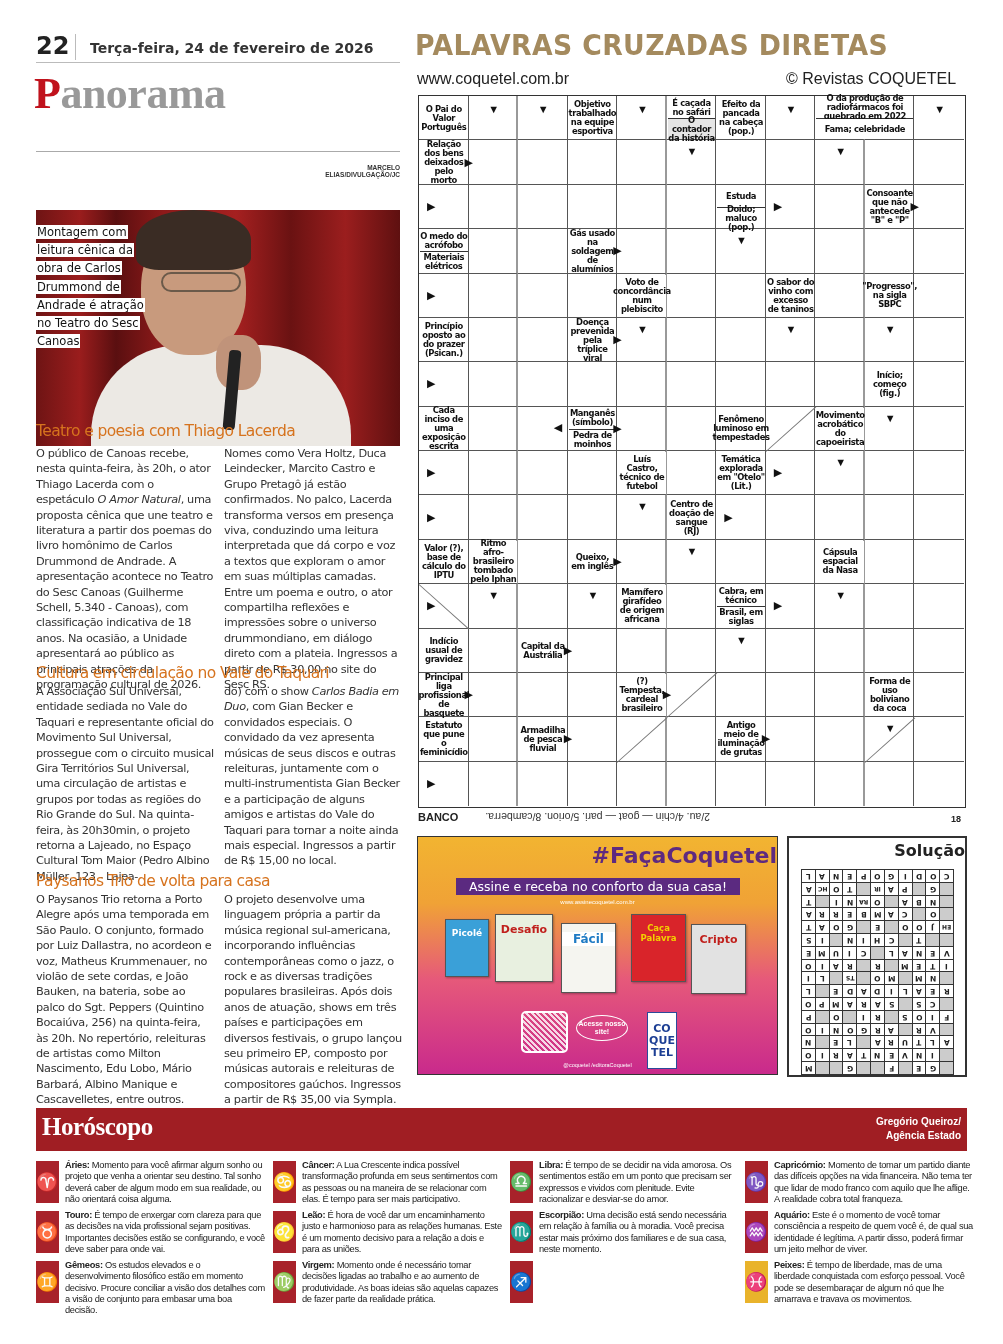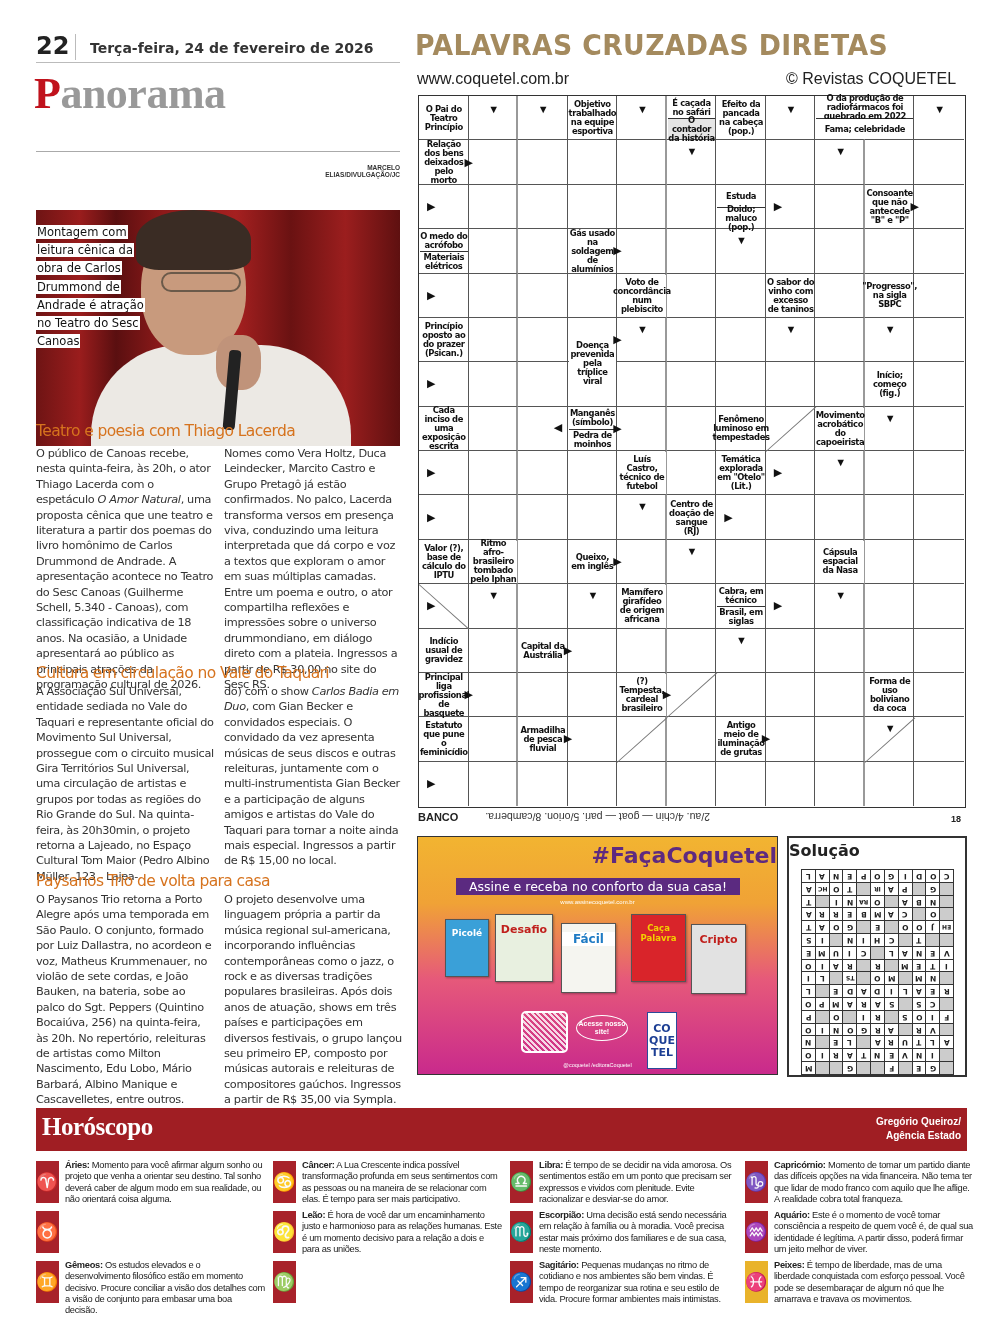--- a/index.html
+++ b/index.html
@@ -58,21 +58,21 @@
   .mag .mt { position: absolute; top: 8px; left: 0; right: 0; font-size: 12px; font-weight: bold; text-align: center; font-family: "DejaVu Sans", sans-serif; }
   #ad-qr { position: absolute; left: 103px; top: 174px; width: 47px; height: 42px; border: 2px solid #fff; border-radius: 5px;
     background: repeating-linear-gradient(45deg, rgba(255,255,255,0.8) 0 2px, transparent 2px 4px); }
   #ad-acesse { position: absolute; left: 158px; top: 178px; width: 52px; height: 26px; border: 1px solid #fff; border-radius: 50%; color: #fff; font-size: 7px; font-weight: bold; text-align: center; display: flex; align-items: center; justify-content: center; line-height: 8px; }
   #ad-logo { position: absolute; left: 229px; top: 175px; width: 30px; height: 57px; background: #fff; border: 1px solid #2a4a9a; display: flex; flex-direction: column; align-items: center; justify-content: center; }
   #ad-logo span { font-size: 11px; font-weight: 900; color: #1d3f94; line-height: 12px; font-family: "DejaVu Sans", sans-serif; }
   #ad-social { position: absolute; left: 0; top: 225px; width: 100%; text-align: center; font-size: 5.5px; color: #fff; }
 
   
   #sol-box { left: 787px; top: 836px; width: 180px; height: 241px; border: 2px solid #333; }
-  #sol-title { position: absolute; left: 0; top: 3px; width: 100%; text-align: left; font-family: "DejaVu Sans", sans-serif; font-size: 16px; font-weight: bold; color: #222; }
+  #sol-title { position: absolute; left: 0; top: 3px; width: 100%; text-align: right; font-family: "DejaVu Sans", sans-serif; font-size: 16px; font-weight: bold; color: #222; }
   #sol-grid { position: absolute; left: 12px; top: 31px; width: 153px; display: grid; grid-template-columns: repeat(11, 1fr); border-top: 1px solid #333; border-left: 1px solid #333; }
   .sc { height: 12.8px; border-right: 1px solid #333; border-bottom: 1px solid #333; font-size: 7.5px; font-weight: bold; text-align: center; line-height: 12px; font-family: "DejaVu Sans", sans-serif; color: #222; }
   .sc span { display: inline-block; transform: rotate(180deg); }
   .sc.blk { background: #ccc; }
 
   
   #horo-bar { left: 36px; top: 1108px; width: 931px; height: 43px; background: #a01e23; }
   #horo-title { position: absolute; left: 6px; top: 5px; font-family: "Liberation Serif", serif; font-weight: bold; font-size: 25px; color: #fff; letter-spacing: -0.5px; }
   #horo-author { position: absolute; right: 6px; top: 7px; text-align: right; font-size: 10px; color: #fff; line-height: 14px; font-weight: bold; }
   .sign { position: absolute; width: 228px; height: 50px; }
@@ -287,39 +287,39 @@
     <div class="cell thick-r" style="left: 49.5455px; top: 665.625px; width: 49.5455px; height: 44.375px; border-bottom: none;"></div>
     <div class="cell" style="left: 99.0909px; top: 665.625px; width: 49.5455px; height: 44.375px; border-bottom: none;"></div>
     <div class="cell" style="left: 148.636px; top: 665.625px; width: 49.5455px; height: 44.375px; border-bottom: none;"></div>
     <div class="cell thick-r" style="left: 198.182px; top: 665.625px; width: 49.5455px; height: 44.375px; border-bottom: none;"></div>
     <div class="cell" style="left: 247.727px; top: 665.625px; width: 49.5455px; height: 44.375px; border-bottom: none;"></div>
     <div class="cell" style="left: 297.273px; top: 665.625px; width: 49.5455px; height: 44.375px; border-bottom: none;"></div>
     <div class="cell" style="left: 346.818px; top: 665.625px; width: 49.5455px; height: 44.375px; border-bottom: none;"></div>
     <div class="cell thick-r" style="left: 396.364px; top: 665.625px; width: 49.5455px; height: 44.375px; border-bottom: none;"></div>
     <div class="cell" style="left: 445.909px; top: 665.625px; width: 49.5455px; height: 44.375px; border-bottom: none;"></div>
     <div class="cell" style="left: 495.455px; top: 665.625px; width: 49.5455px; height: 44.375px; border-bottom: none; border-right: none;"></div>
-    <div class="clue" style="left: 1px; width: 47.5455px; top: 1px; height: 42.375px; background: rgb(255, 255, 255);">O Pai do Teatro Princípio</div>
+    <div class="clue" style="left: 1px; width: 47.5455px; top: 1px; height: 42.375px; background: rgb(255, 255, 255);">O Pai do Valor Português</div>
     <div class="clue" style="left: 149.636px; width: 47.5455px; top: 1px; height: 42.375px; background: rgb(255, 255, 255);">Objetivo trabalhado na equipe esportiva</div>
     <div class="clue split-top" style="left: 248.727px; width: 47.5455px; top: 1px; height: 22.1875px; background: rgb(255, 255, 255);">É caçada no safári</div>
     <div class="clue" style="left: 248.727px; width: 47.5455px; top: 23.1875px; height: 20.1875px; background: #e5e5e5;">O contador da história</div>
     <div class="clue" style="left: 298.273px; width: 47.5455px; top: 1px; height: 42.375px; background: rgb(255, 255, 255);">Efeito da pancada na cabeça (pop.)</div>
     <div class="clue split-top" style="left: 397.364px; width: 97.0909px; top: 1px; height: 22.1875px; background: rgb(255, 255, 255);">O da produção de radiofármacos foi quebrado em 2022</div>
     <div class="clue" style="left: 397.364px; width: 97.0909px; top: 23.1875px; height: 20.1875px; background: rgb(255, 255, 255);">Fama; celebridade</div>
     <div class="clue" style="left: 1px; width: 47.5455px; top: 45.375px; height: 42.375px; background: rgb(255, 255, 255);">Relação dos bens deixados pelo morto</div>
     <div class="clue split-top" style="left: 298.273px; width: 47.5455px; top: 89.75px; height: 22.1875px; background: rgb(255, 255, 255);">Estuda</div>
     <div class="clue" style="left: 298.273px; width: 47.5455px; top: 111.938px; height: 20.1875px; background: rgb(255, 255, 255);">Doido; maluco (pop.)</div>
     <div class="clue" style="left: 446.909px; width: 47.5455px; top: 89.75px; height: 42.375px; background: rgb(255, 255, 255);">Consoante que não antecede "B" e "P"</div>
     <div class="clue split-top" style="left: 1px; width: 47.5455px; top: 134.125px; height: 22.1875px; background: rgb(255, 255, 255);">O medo do acrófobo</div>
     <div class="clue" style="left: 1px; width: 47.5455px; top: 156.312px; height: 20.1875px; background: rgb(255, 255, 255);">Materiais elétricos</div>
     <div class="clue" style="left: 149.636px; width: 47.5455px; top: 134.125px; height: 42.375px; background: rgb(255, 255, 255);">Gás usado na soldagem de alumínios</div>
     <div class="clue" style="left: 199.182px; width: 47.5455px; top: 178.5px; height: 42.375px; background: rgb(255, 255, 255);">Voto de concordância num plebiscito</div>
     <div class="clue" style="left: 347.818px; width: 47.5455px; top: 178.5px; height: 42.375px; background: rgb(255, 255, 255);">O sabor do vinho com excesso de taninos</div>
     <div class="clue" style="left: 446.909px; width: 47.5455px; top: 178.5px; height: 42.375px; background: rgb(255, 255, 255);">"Progresso", na sigla SBPC</div>
     <div class="clue" style="left: 1px; width: 47.5455px; top: 222.875px; height: 42.375px; background: rgb(255, 255, 255);">Princípio oposto ao do prazer (Psican.)</div>
-    <div class="clue" style="left: 149.636px; width: 47.5455px; top: 222.875px; height: 42.375px; background: rgb(255, 255, 255); margin-top: 23px;">Doença prevenida pela tríplice viral</div>
+    <div class="clue" style="left: 149.636px; width: 47.5455px; top: 222.875px; height: 42.375px; background: rgb(255, 255, 255);">Doença prevenida pela tríplice viral</div>
     <div class="clue" style="left: 446.909px; width: 47.5455px; top: 267.25px; height: 42.375px; background: rgb(255, 255, 255);">Início; começo (fig.)</div>
     <div class="clue" style="left: 1px; width: 47.5455px; top: 311.625px; height: 42.375px; background: rgb(255, 255, 255);">Cada inciso de uma exposição escrita</div>
     <div class="clue split-top" style="left: 149.636px; width: 47.5455px; top: 311.625px; height: 22.1875px; background: rgb(255, 255, 255);">Manganês (símbolo)</div>
     <div class="clue" style="left: 149.636px; width: 47.5455px; top: 333.812px; height: 20.1875px; background: rgb(255, 255, 255);">Pedra de moinhos</div>
     <div class="clue" style="left: 298.273px; width: 47.5455px; top: 311.625px; height: 42.375px; background: rgb(255, 255, 255);">Fenômeno luminoso em tempestades</div>
     <div class="clue" style="left: 397.364px; width: 47.5455px; top: 311.625px; height: 42.375px; background: rgb(255, 255, 255);">Movimento acrobático do capoeirista</div>
     <div class="clue" style="left: 199.182px; width: 47.5455px; top: 356px; height: 42.375px; background: rgb(255, 255, 255);">Luís Castro, técnico de futebol</div>
     <div class="clue" style="left: 298.273px; width: 47.5455px; top: 356px; height: 42.375px; background: rgb(255, 255, 255);">Temática explorada em "Otelo" (Lit.)</div>
     <div class="clue" style="left: 248.727px; width: 47.5455px; top: 400.375px; height: 42.375px; background: rgb(255, 255, 255);">Centro de doação de sangue (RJ)</div>
     <div class="clue" style="left: 1px; width: 47.5455px; top: 444.75px; height: 42.375px; background: rgb(255, 255, 255);">Valor (?), base de cálculo do IPTU</div>
@@ -608,47 +608,48 @@
     <div>Agência Estado</div>
   </div>
 </div>
 <div id="signs">
     <div class="sign" style="left: 36px; top: 1160px;">
       <div class="icon">♈</div>
       <div class="txt"><b>Áries:</b> Momento para você afirmar algum sonho ou projeto que venha a orientar seu destino. Tal sonho deverá caber de algum modo em sua realidade, ou não orientará coisa alguma.</div>
     </div>
     <div class="sign" style="left: 36px; top: 1210px;">
       <div class="icon">♉</div>
+      <div class="txt"><b>Touro:</b> É tempo de enxergar com clareza para que as decisões na vida profissional sejam positivas. Importantes decisões estão se configurando, e você deve saber para onde vai.</div>
     </div>
     <div class="sign" style="left: 36px; top: 1260px;">
       <div class="icon">♊</div>
       <div class="txt"><b>Gêmeos:</b> Os estudos elevados e o desenvolvimento filosófico estão em momento decisivo. Procure conciliar a visão dos detalhes com a visão de conjunto para embasar uma boa decisão.</div>
     </div>
     <div class="sign" style="left: 273px; top: 1160px;">
       <div class="icon">♋</div>
       <div class="txt"><b>Câncer:</b> A Lua Crescente indica possível transformação profunda em seus sentimentos com as pessoas ou na maneira de se relacionar com elas. É tempo para ser mais participativo.</div>
     </div>
     <div class="sign" style="left: 273px; top: 1210px;">
       <div class="icon">♌</div>
       <div class="txt"><b>Leão:</b> É hora de você dar um encaminhamento justo e harmonioso para as relações humanas. Este é um momento decisivo para a relação a dois e para as uniões.</div>
     </div>
     <div class="sign" style="left: 273px; top: 1260px;">
       <div class="icon">♍</div>
+      <div class="txt"><b>Virgem:</b> Momento onde é necessário tomar decisões ligadas ao trabalho e ao aumento de produtividade. As boas ideias são aquelas capazes de fazer parte da realidade prática.</div>
     </div>
     <div class="sign" style="left: 510px; top: 1160px;">
       <div class="icon">♎</div>
       <div class="txt"><b>Libra:</b> É tempo de se decidir na vida amorosa. Os sentimentos estão em um ponto que precisam ser expressos e vividos com plenitude. Evite racionalizar e desviar-se do amor.</div>
     </div>
     <div class="sign" style="left: 510px; top: 1210px;">
       <div class="icon">♏</div>
       <div class="txt"><b>Escorpião:</b> Uma decisão está sendo necessária em relação à família ou à moradia. Você precisa estar mais próximo dos familiares e de sua casa, neste momento.</div>
     </div>
     <div class="sign" style="left: 510px; top: 1260px;">
       <div class="icon">♐</div>
-      <div class="txt"><b>Sagitário:</b> Pequenas mudanças no ritmo de cotidiano e nos ambientes são bem vindas. É tempo de reorganizar sua rotina e seu estilo de vida. Procure formar ambientes mais intimistas.</div>
     </div>
     <div class="sign" style="left: 745px; top: 1160px;">
       <div class="icon">♑</div>
       <div class="txt"><b>Capricórnio:</b> Momento de tomar um partido diante das difíceis opções na vida financeira. Não tema ter que lidar de modo franco com aquilo que lhe aflige. A realidade cobra total franqueza.</div>
     </div>
     <div class="sign" style="left: 745px; top: 1210px;">
       <div class="icon">♒</div>
       <div class="txt"><b>Aquário:</b> Este é o momento de você tomar consciência a respeito de quem você é, de qual sua identidade é legítima. A partir disso, poderá firmar um jeito melhor de viver.</div>
     </div>
     <div class="sign" style="left: 745px; top: 1260px;">

